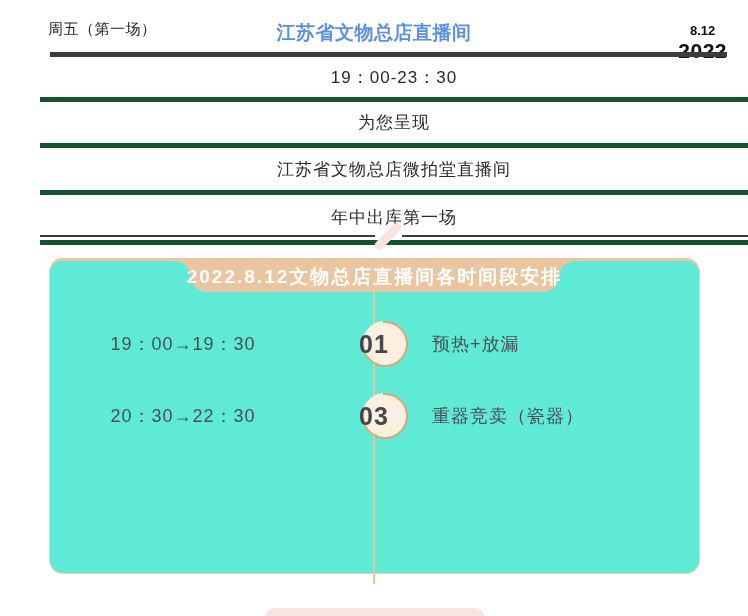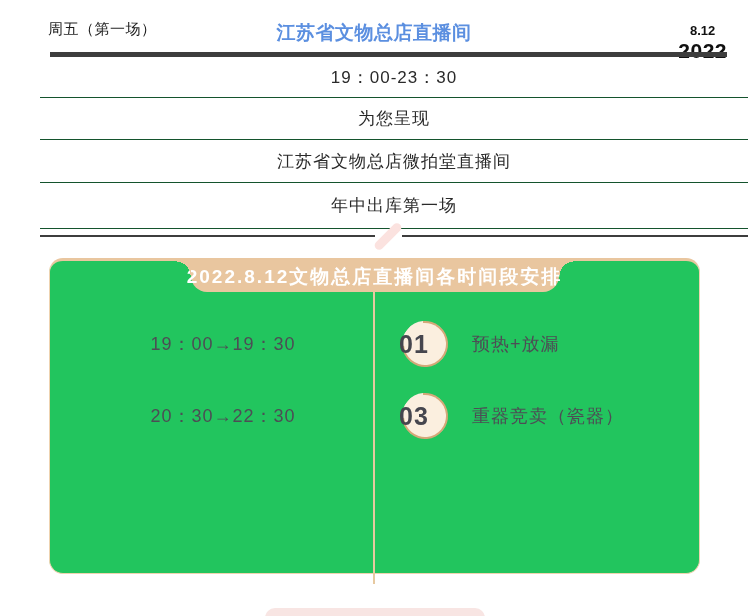--- a/index.html
+++ b/index.html
@@ -11,43 +11,43 @@
   .hdr-left{position:absolute;left:48px;top:20px;font-size:15px;color:#1c1c1c;letter-spacing:.5px;}
   .hdr-center{position:absolute;left:0;right:0;top:20px;text-align:center;
     font-size:19px;font-weight:bold;color:#5b8fe0;letter-spacing:.5px;}
   .hdr-date{position:absolute;right:21px;top:24px;text-align:center;line-height:1;color:#111;}
   .hdr-date .d1{font-size:13px;font-weight:bold;display:block;margin-bottom:3px;}
   .hdr-date .d2{font-size:21px;font-weight:bold;display:block;letter-spacing:.5px;}
   .bar-thick{position:absolute;left:50px;top:52px;width:677px;height:5px;background:#3d3d3d;}
   
   .intro{position:absolute;left:40px;top:58px;width:708px;}
   .intro .irow{display:flex;align-items:center;justify-content:center;
-    border-bottom:1px solid #14532d;font-size:17px;color:#2a2a2a;letter-spacing:1px;}
+    border-bottom:5px solid #14532d;font-size:17px;color:#2a2a2a;letter-spacing:1px;}
   .intro .irow:nth-child(1){height:39px;}
   .intro .irow:nth-child(2){height:41px;}
   .intro .irow:nth-child(3){height:42px;}
   .intro .irow:nth-child(4){height:45px;}
   .dark-line{position:absolute;top:235px;height:2px;background:#3d3d3d;}
   .dark-line.seg-l{left:40px;width:335px;}
   .dark-line.seg-r{left:402px;width:346px;}
   .pink-slash{position:absolute;left:371px;top:232px;width:34px;height:9px;border-radius:6px;
     background:#fbe2df;transform:rotate(-45deg);}
   
   .card{position:absolute;left:49px;top:258px;width:651px;height:316px;box-sizing:border-box;
-    background:#22c55e;border:1px solid #eed3b0;border-top:3px solid #e9c69f;border-radius:14px;padding-left:48px;}
+    background:#5eead4;border:1px solid #eed3b0;border-top:3px solid #e9c69f;border-radius:14px;padding-left:48px;}
   .tab{position:absolute;left:50%;top:0;transform:translateX(-50%);
     width:368px;height:31px;background:#e9c69f;border-radius:0 0 16px 16px;
     display:flex;align-items:center;justify-content:center;
     color:#fff;font-weight:bold;font-size:19px;letter-spacing:2px;white-space:nowrap;}
   .tab .ear{position:absolute;top:0;width:14px;height:14px;}
   .tab .ear.left{right:100%;background:radial-gradient(circle 14px at 0% 100%,transparent 13px,#e9c69f 13px);}
   .tab .ear.right{left:100%;background:radial-gradient(circle 14px at 100% 100%,transparent 13px,#e9c69f 13px);}
   .axis{position:absolute;left:323px;top:31px;width:2px;height:292px;background:#e7c9a0;}
   .rows{position:absolute;left:0;top:47px;width:100%;}
-  .srow{position:relative;height:72px;display:grid;grid-template-columns:266px 116px 1fr;align-items:center;margin-left:40px;}
+  .srow{position:relative;height:72px;display:grid;grid-template-columns:266px 116px 1fr;align-items:center;}
   .stime{text-align:center;font-size:18px;color:#4d4d55;letter-spacing:1px;white-space:nowrap;}
   .snode{position:relative;height:72px;}
   .ring{position:absolute;left:50%;top:50%;width:46px;height:46px;margin:-23px 0 0 -12px;
     border-radius:50%;background:#fbefdf;box-sizing:border-box;
     border:2px solid #d5a878;border-left-color:transparent;transform:rotate(40deg);}
   .snum{position:absolute;left:50%;top:50%;transform:translate(-50%,-50%);
     font-size:25px;font-weight:700;color:#46464e;letter-spacing:1px;}
   .sevent{display:flex;justify-content:center;padding-right:203px;
     font-size:18px;color:#4d4d55;letter-spacing:1px;white-space:nowrap;}
   

